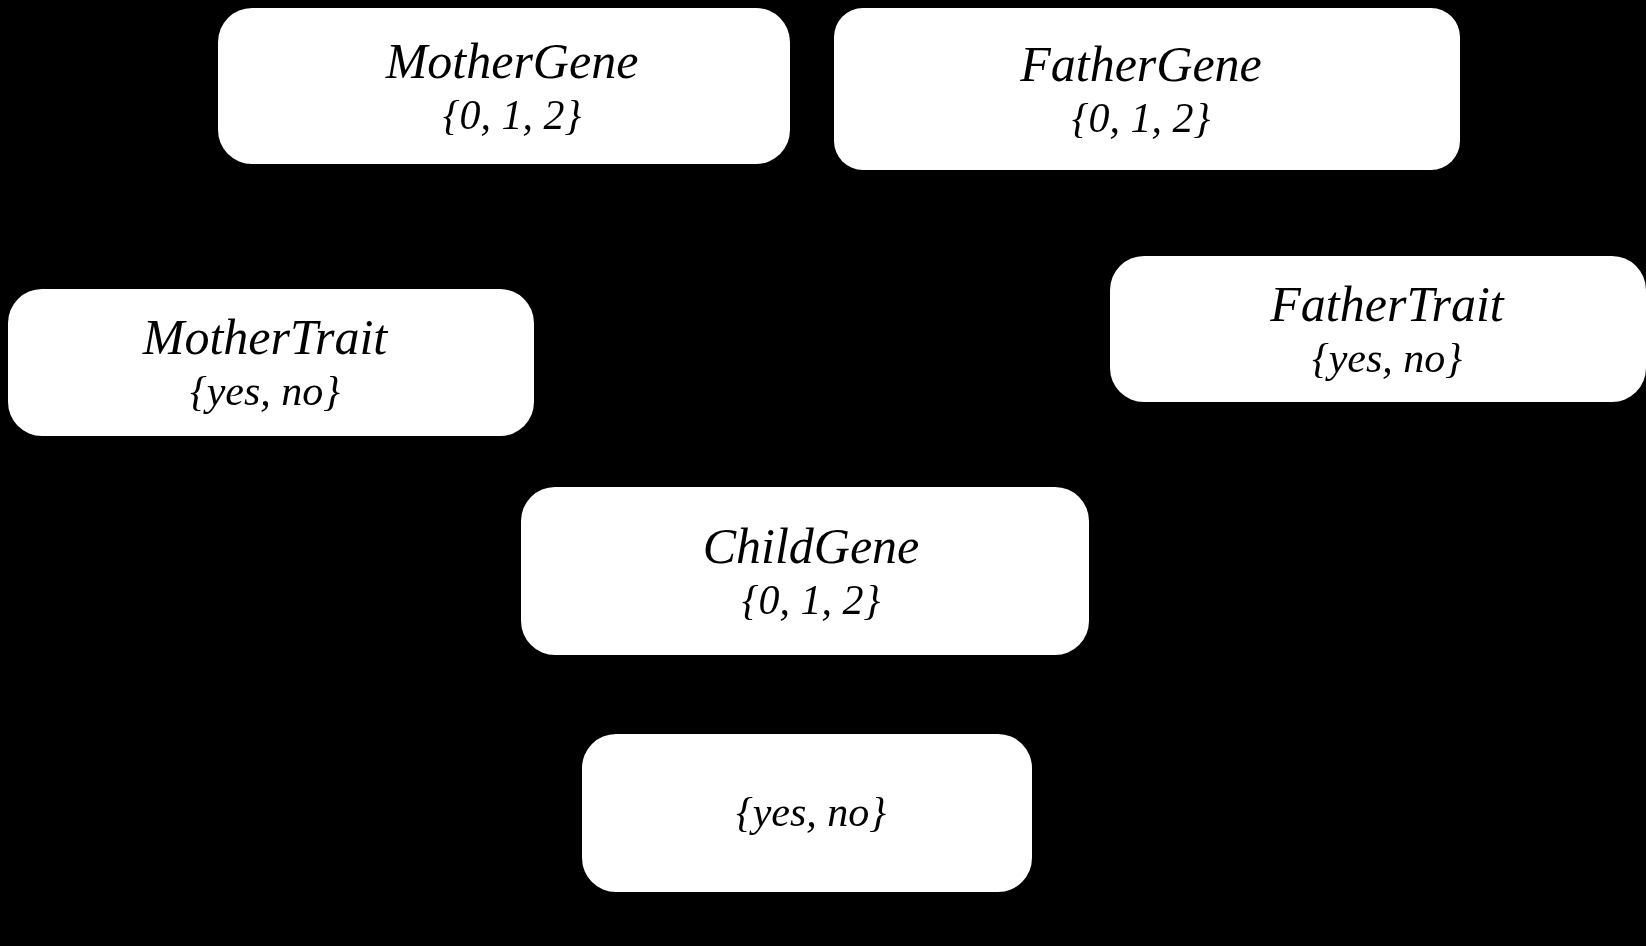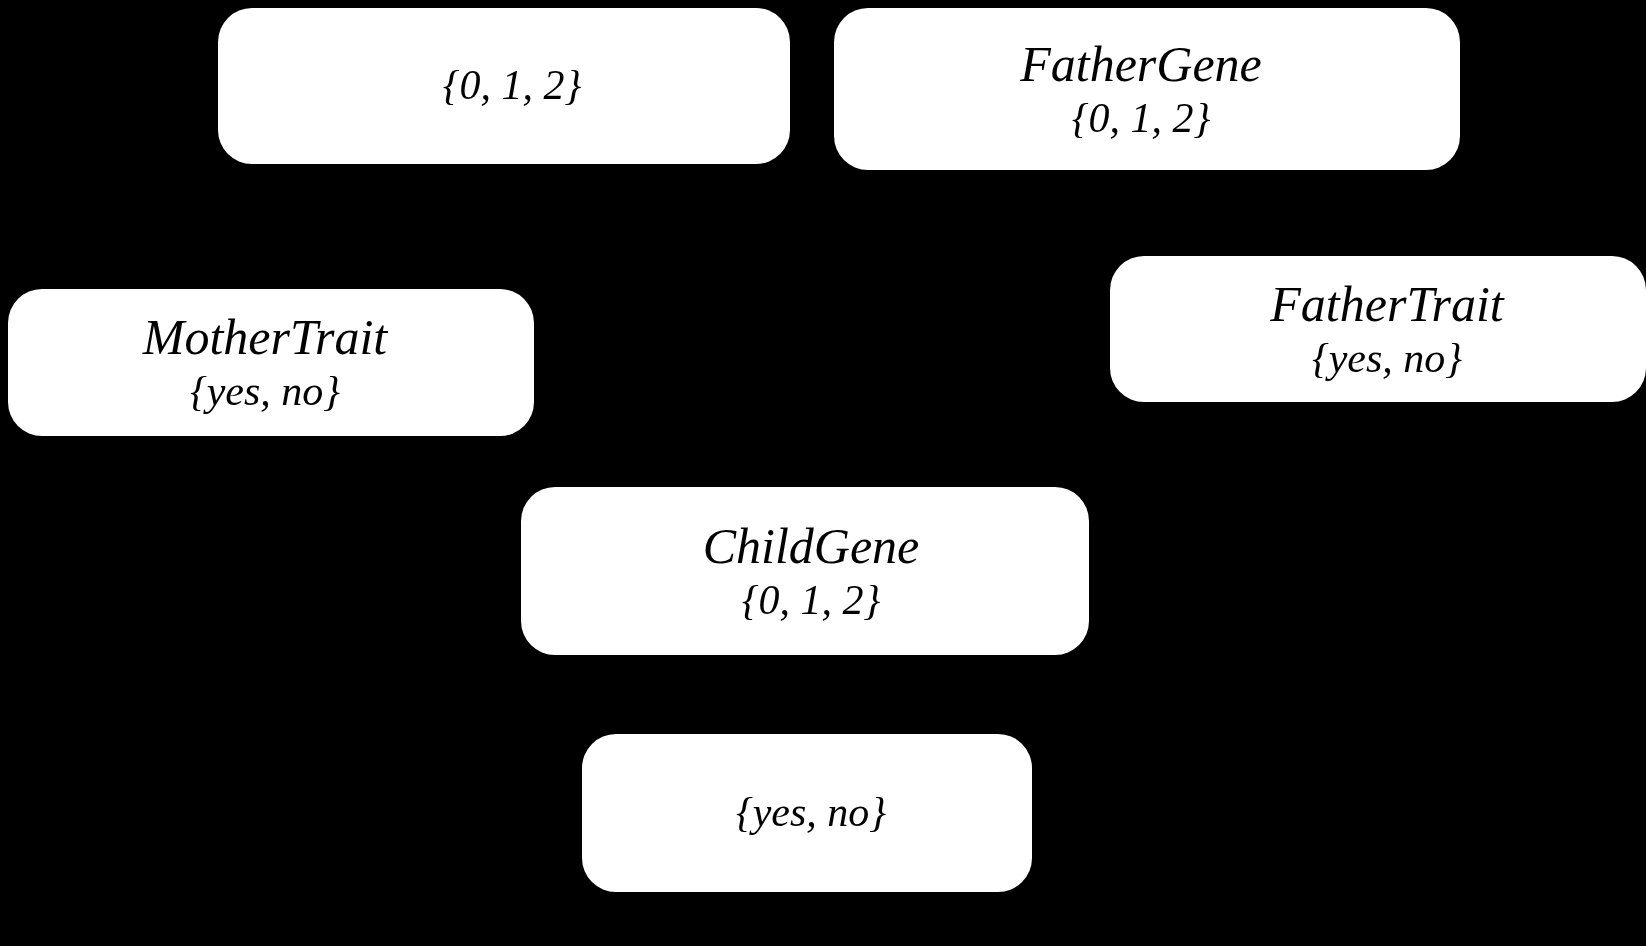--- a/index.html
+++ b/index.html
@@ -35,21 +35,21 @@
     font-size: 50px;
     white-space: nowrap;
   }
   .node .domain {
     font-size: 42px;
     white-space: nowrap;
   }
 
   
   #node-mother-gene  { left: 218px; top: 8px;   width: 572px; height: 156px; }
-  #node-father-gene  { left: 834px; top: 8px;   width: 626px; height: 162px; }
+  #node-father-gene  { left: 834px; top: 8px;   width: 626px; height: 162px; border-radius: 29px; }
   #node-mother-trait { left: 8px;   top: 257px; width: 526px; height: 147px; margin-top: 32px; }
   #node-father-trait { left: 1110px;top: 256px; width: 536px; height: 146px; }
   #node-child-gene   { left: 521px; top: 487px; width: 568px; height: 168px; }
   #node-child-trait  { left: 582px; top: 734px; width: 450px; height: 158px; }
 
   
   #node-mother-trait .name,
   #node-mother-trait .domain { transform: translateX(-6px); }
   #node-father-trait .name,
   #node-father-trait .domain { transform: translateX(9px); }
@@ -61,20 +61,21 @@
   #node-child-gene .domain { transform: translateX(6px); }
   #node-child-trait .name,
   #node-child-trait .domain { transform: translateX(4px); }
 </style>
 </head>
 <body>
 
 <div id="canvas">
 
   <div class="node" id="node-mother-gene">
+    <span class="name">MotherGene</span>
     <span class="domain">{0, 1, 2}</span>
   </div>
 
   <div class="node" id="node-father-gene">
     <span class="name">FatherGene</span>
     <span class="domain">{0, 1, 2}</span>
   </div>
 
   <div class="node" id="node-mother-trait">
     <span class="name">MotherTrait</span>

